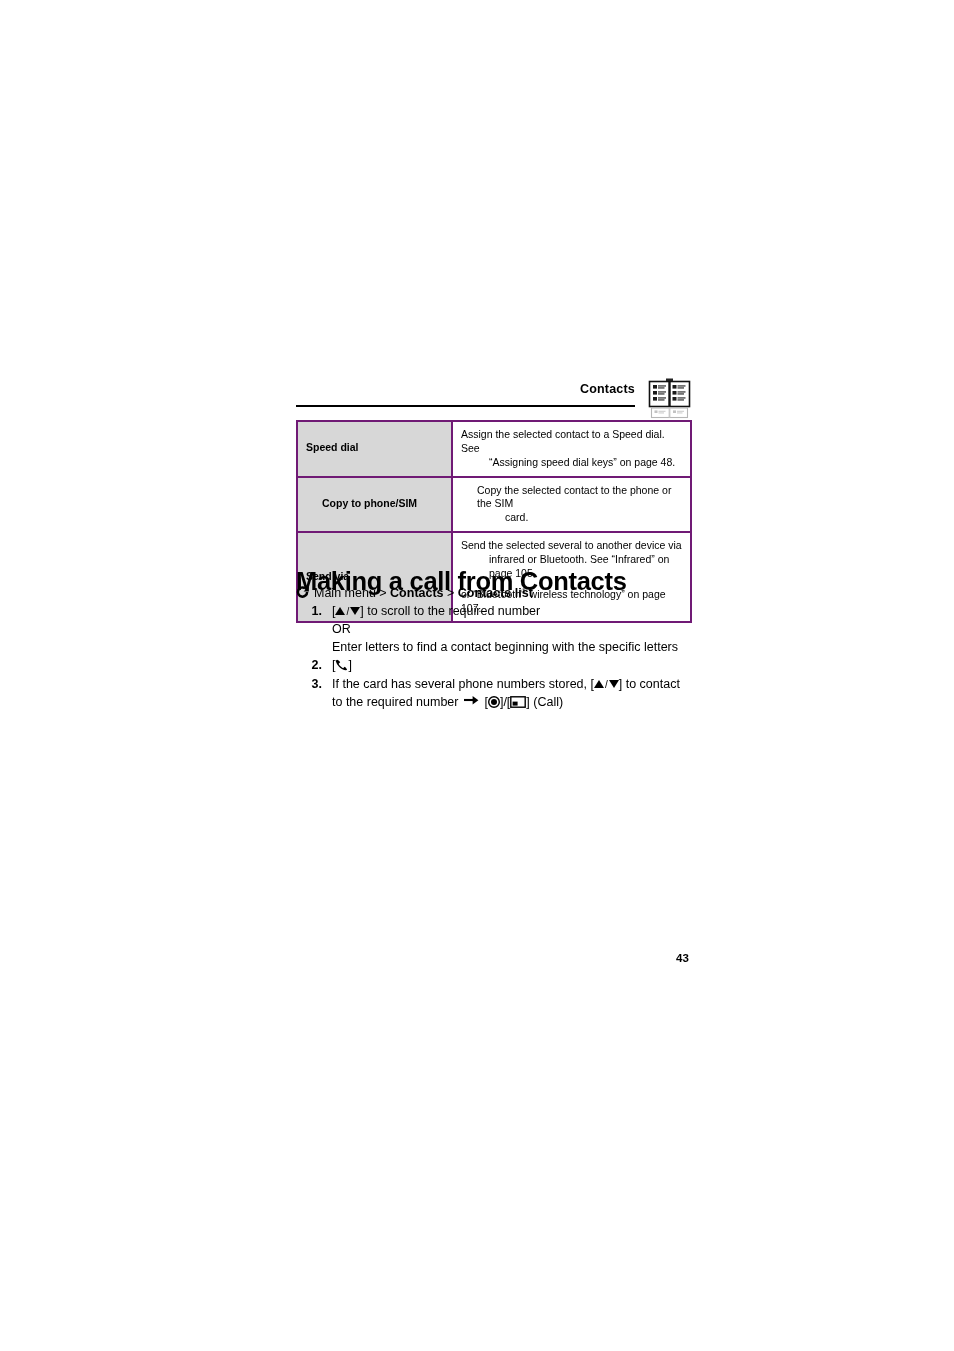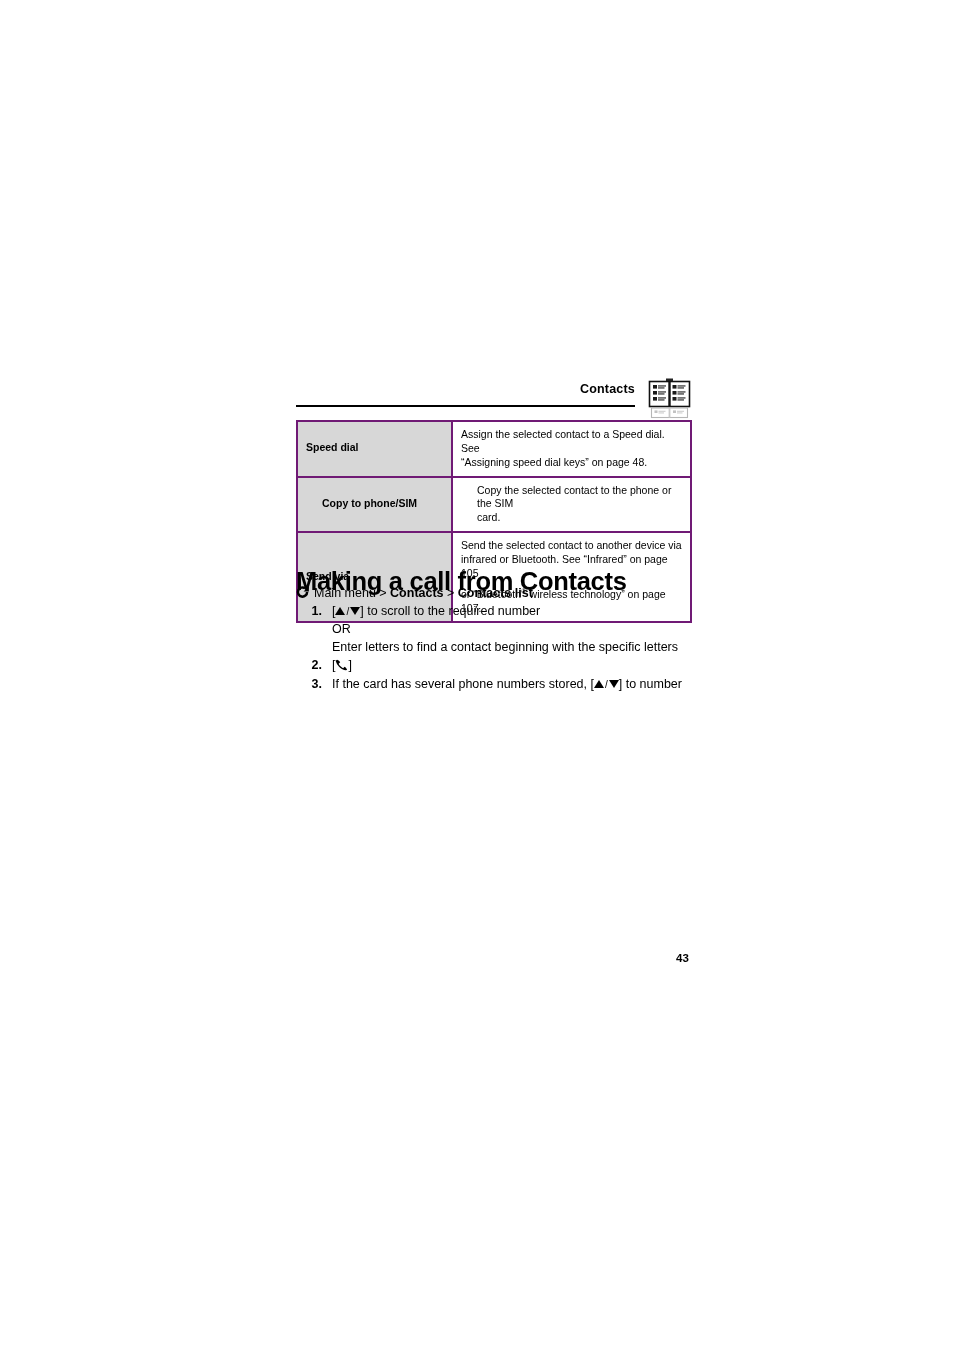--- a/index.html
+++ b/index.html
@@ -82,21 +82,21 @@
   .opt-table td.desc {
     background: #ffffff;
     font-size: 10.5px;
     line-height: 1.32;
     vertical-align: top;
     padding-top: 6px;
   }
   .opt-table tr.r1 td { height: 34px; }
   .opt-table tr.r2 td { height: 32px; padding-left: 24px; }
   .opt-table tr.r3 td { height: 46px; }
-  .desc .l2 { display: block; }
+  .desc .l2 { display: block; margin-left: 28px; }
   .desc .l3 { display: block; margin-top: 7px; }
   sup.reg {
     font-size: 7.5px;
     vertical-align: super;
     line-height: 0;
   }
 
   
   .section-heading {
     position: absolute;
@@ -279,21 +279,21 @@
       <tr class="r2">
         <td class="label">Copy to phone/SIM</td>
         <td class="desc">
           <span class="l1">Copy the selected contact to the phone or the SIM</span>
           <span class="l2">card.</span>
         </td>
       </tr>
       <tr class="r3">
         <td class="label">Send via</td>
         <td class="desc">
-          <span class="l1">Send the selected contact to another device via</span>
+          <span class="l1">Send the selected several to another device via</span>
           <span class="l2">infrared or Bluetooth. See “Infrared” on page 105</span>
           <span class="l3"><span>or “Bluetooth</span><sup class="reg">®</sup><span> wireless technology” on page 107.</span></span>
         </td>
       </tr>
     </tbody>
   </table>
 
   <h1 class="section-heading">Making a call from Contacts</h1>
 
   <div class="nav-path">
@@ -314,20 +314,30 @@
 
     <li class="step">
       <span class="num">2.</span>
       <span class="line"><span class="key-brk"><span>[</span><svg class="handset-ico" viewBox="0 0 14 14">
               <path d="M2.2 2.0 C3.9 2.6 4.9 3.5 5.6 4.6 L3.9 6.3 C5.0 8.4 6.6 10.0 8.7 11.1 L10.4 9.4 C11.5 10.1 12.4 11.1 13.0 12.8 L11.0 13.3 C8.6 12.6 6.2 11.2 4.4 9.4 C2.6 7.6 1.4 5.3 0.7 3.0 Z" fill="#000"></path>
             </svg><span>]</span></span></span>
     </li>
 
     <li class="step">
       <span class="num">3.</span>
-      <span class="line"><span>If the card has several phone numbers stored, [</span><span class="key-brk"><span class="tri-up"></span><span class="kslash">/</span><span class="tri-dn"></span></span><span>] to number</span></span>
+      <span class="line"><span>If the card has several phone numbers stored, [</span><span class="key-brk"><span class="tri-up"></span><span class="kslash">/</span><span class="tri-dn"></span></span><span>] to contact</span></span>
+      <span class="line"><span>to the required number </span><svg class="arrow-ico" viewBox="0 0 15 11">
+            <path d="M0 5.0 H9.5 V5.0" stroke="#000" stroke-width="2.1" fill="none"></path>
+            <path d="M8.6 0.9 L14.4 5.3 L8.6 9.4 Z" fill="#000"></path>
+          </svg><span> [</span><svg class="centerkey-ico" viewBox="0 0 12 12">
+            <circle cx="6" cy="6" r="5.3" fill="#fff" stroke="#000" stroke-width="1.4"></circle>
+            <circle cx="6" cy="6" r="3.0" fill="#000"></circle>
+          </svg><span>]/[</span><svg class="softkey-ico" viewBox="0 0 16 12">
+            <rect x="0.8" y="0.8" width="14.4" height="10.4" fill="#fff" stroke="#000" stroke-width="1.4"></rect>
+            <rect x="2.6" y="5.6" width="5.0" height="4.0" fill="#000"></rect>
+          </svg><span>] (Call)</span></span>
     </li>
 
   </ol>
 
   <div class="folio">43</div>
 
 </div>
 
 </body></html>

